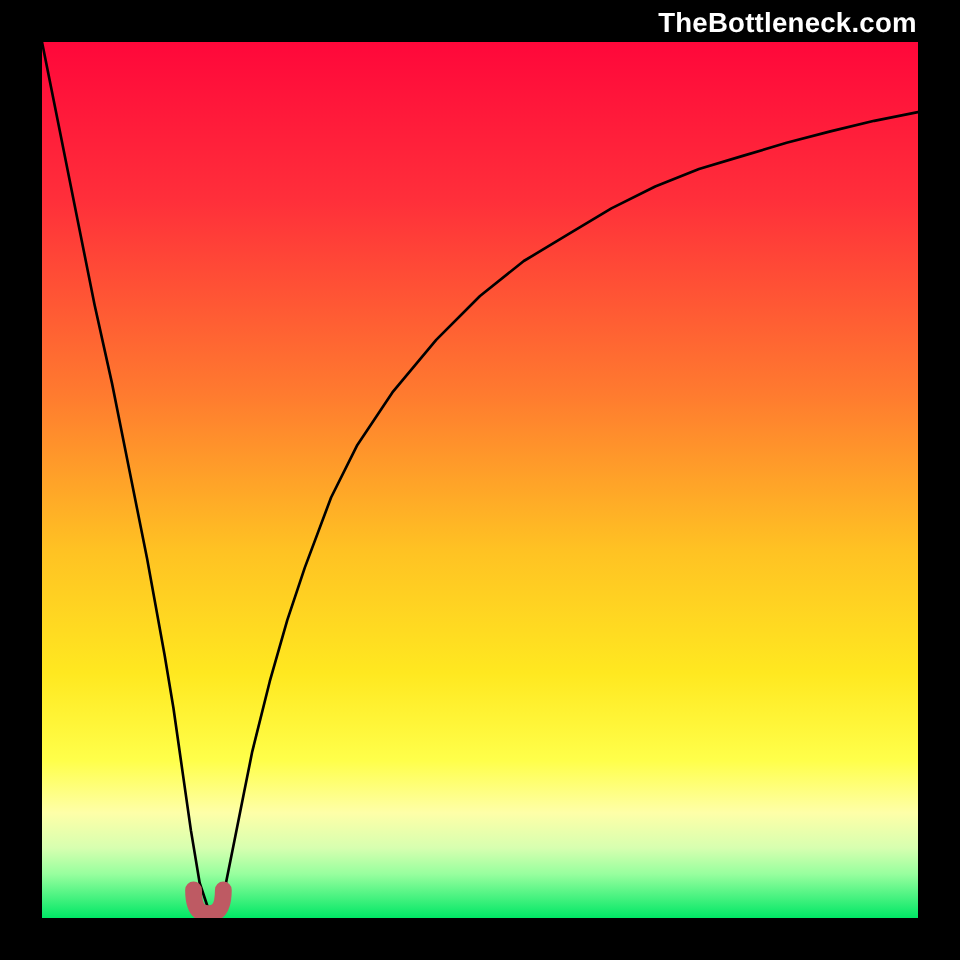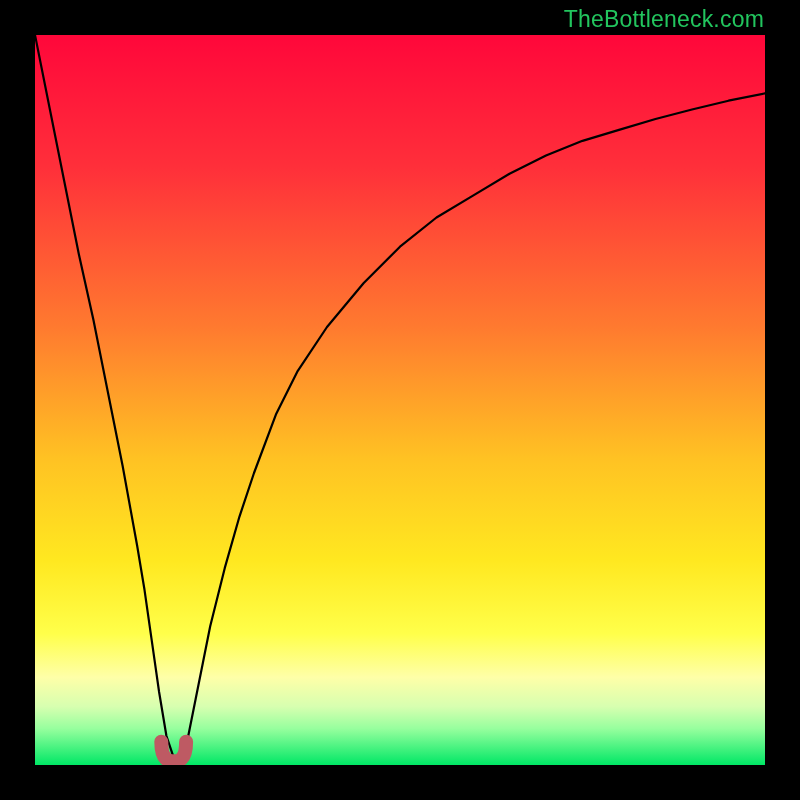--- a/index.html
+++ b/index.html
@@ -29,24 +29,24 @@
     inset: 0;
   }
   .curve-layer, .marker-layer {
     position: absolute;
     inset: 0;
   }
   .watermark {
     position: absolute;
     top: 6px;
     right: 36px;
-    color: #22c55e;
+    color: #ffffff;
     font-size: 23px;
     letter-spacing: 0.2px;
-    font-weight: 400;
+    font-weight: 700;
     margin-left: 16px;
   }
 </style>
 </head>
 <body>
 
 <div class="frame">
 
   <div class="watermark">TheBottleneck.com</div>
 

